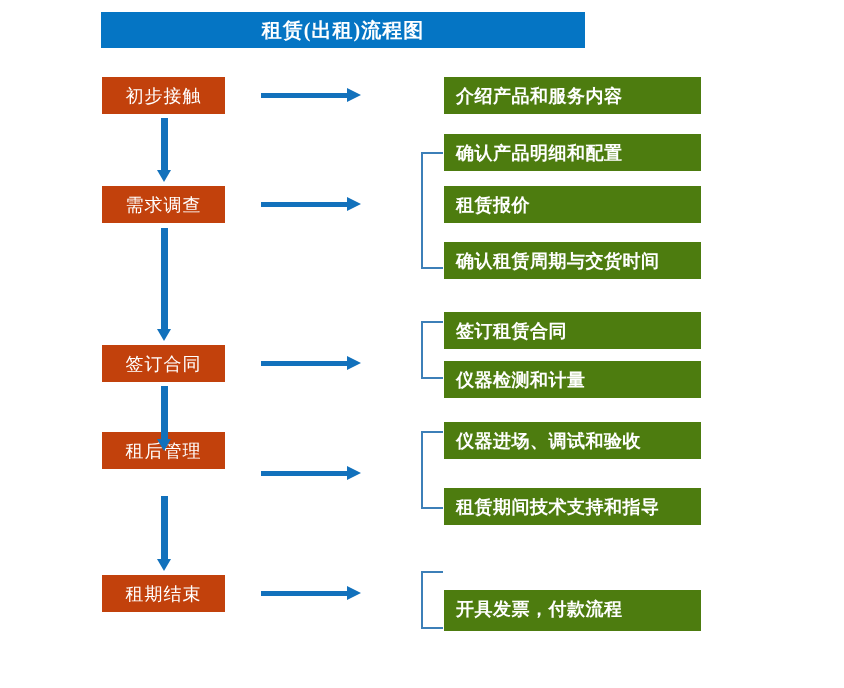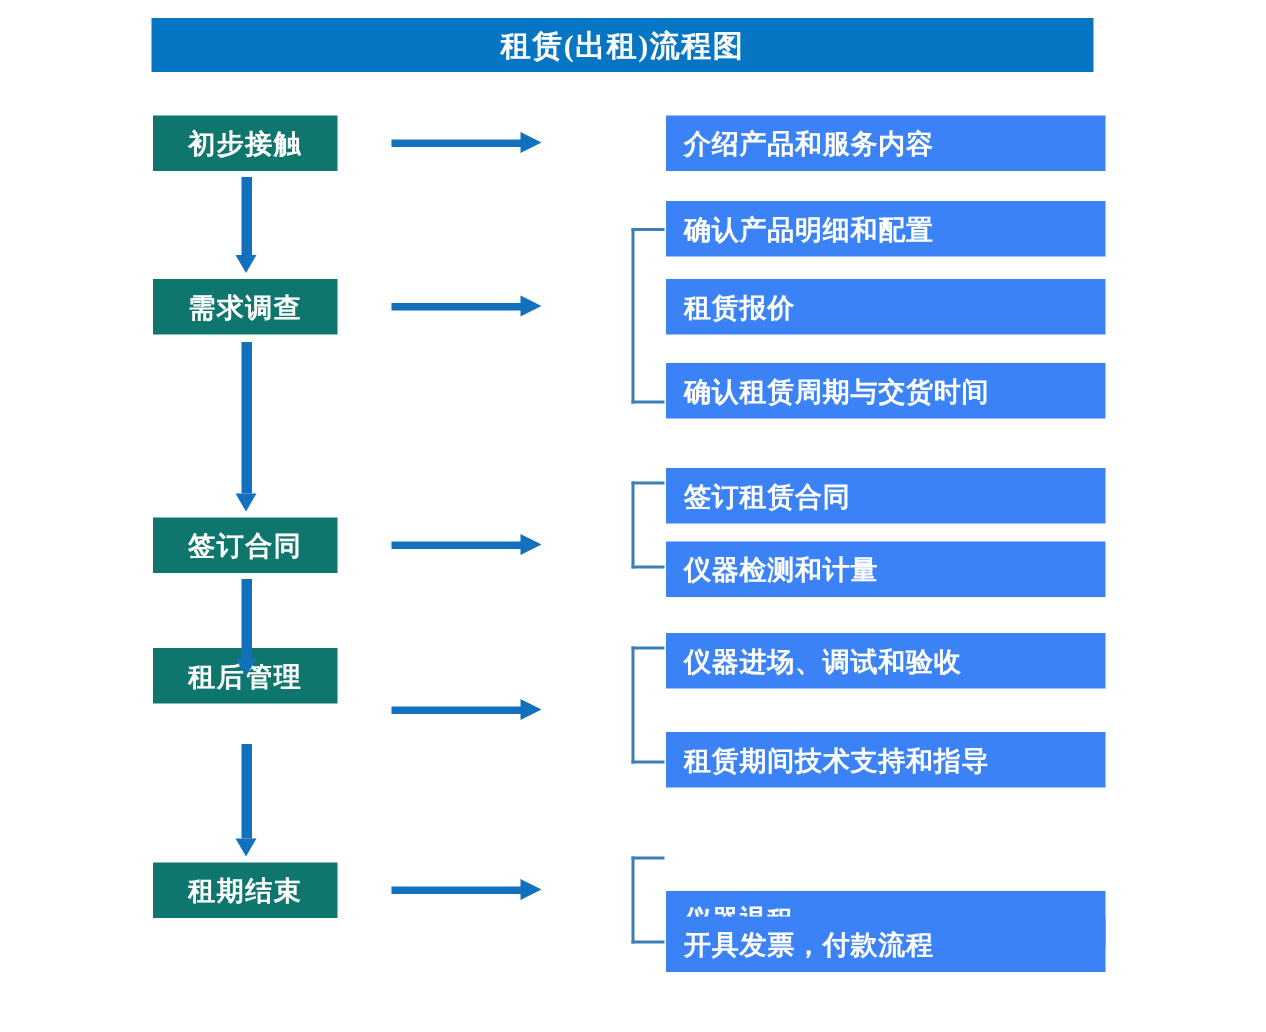--- a/index.html
+++ b/index.html
@@ -18,57 +18,57 @@
     height: 688px;
     background: #ffffff;
     overflow: hidden;
   }
 
   
   .title-bar {
     position: absolute;
     left: 101px;
     top: 12px;
-    width: 628px;
+    width: 484px;
     height: 36px;
     background: #0575C4;
     color: #ffffff;
     display: flex;
     align-items: center;
     justify-content: center;
     font-size: 20px;
     font-weight: bold;
     letter-spacing: 1px;
     white-space: nowrap;
   }
 
   
   .stage-box {
     position: absolute;
     left: 102px;
     width: 123px;
     height: 37px;
-    background: #0f766e;
+    background: #c2410c;
     color: #ffffff;
     display: flex;
     align-items: center;
     justify-content: center;
     font-size: 18px;
-    font-weight: bold;
+    font-weight: normal;
     letter-spacing: 1px;
     white-space: nowrap;
   }
 
   
   .detail-box {
     position: absolute;
     left: 444px;
-    width: 293px;
+    width: 257px;
     height: 37px;
-    background: #3b82f6;
+    background: #4d7c0f;
     color: #ffffff;
     display: flex;
     align-items: center;
     justify-content: flex-start;
     padding-left: 12px;
     box-sizing: border-box;
     font-size: 18px;
     font-weight: bold;
     letter-spacing: 0.5px;
     white-space: nowrap;
@@ -196,15 +196,15 @@
   <div class="detail-box" style="top:134px;">确认产品明细和配置</div>
   <div class="detail-box" style="top:242px;">确认租赁周期与交货时间</div>
 
   <div class="detail-box" style="top:361px;">仪器检测和计量</div>
   <div class="detail-box" style="top:312px;">签订租赁合同</div>
 
   <div class="detail-box" style="top:422px;">仪器进场、调试和验收</div>
   <div class="detail-box" style="top:488px;">租赁期间技术支持和指导</div>
 
   <div class="detail-box" style="top:594px;">仪器退租</div>
-  <div class="detail-box" style="top:611px;">开具发票，付款流程</div>
+  <div class="detail-box" style="top:590px;">开具发票，付款流程</div>
 
 </div>
 
 </body></html>

